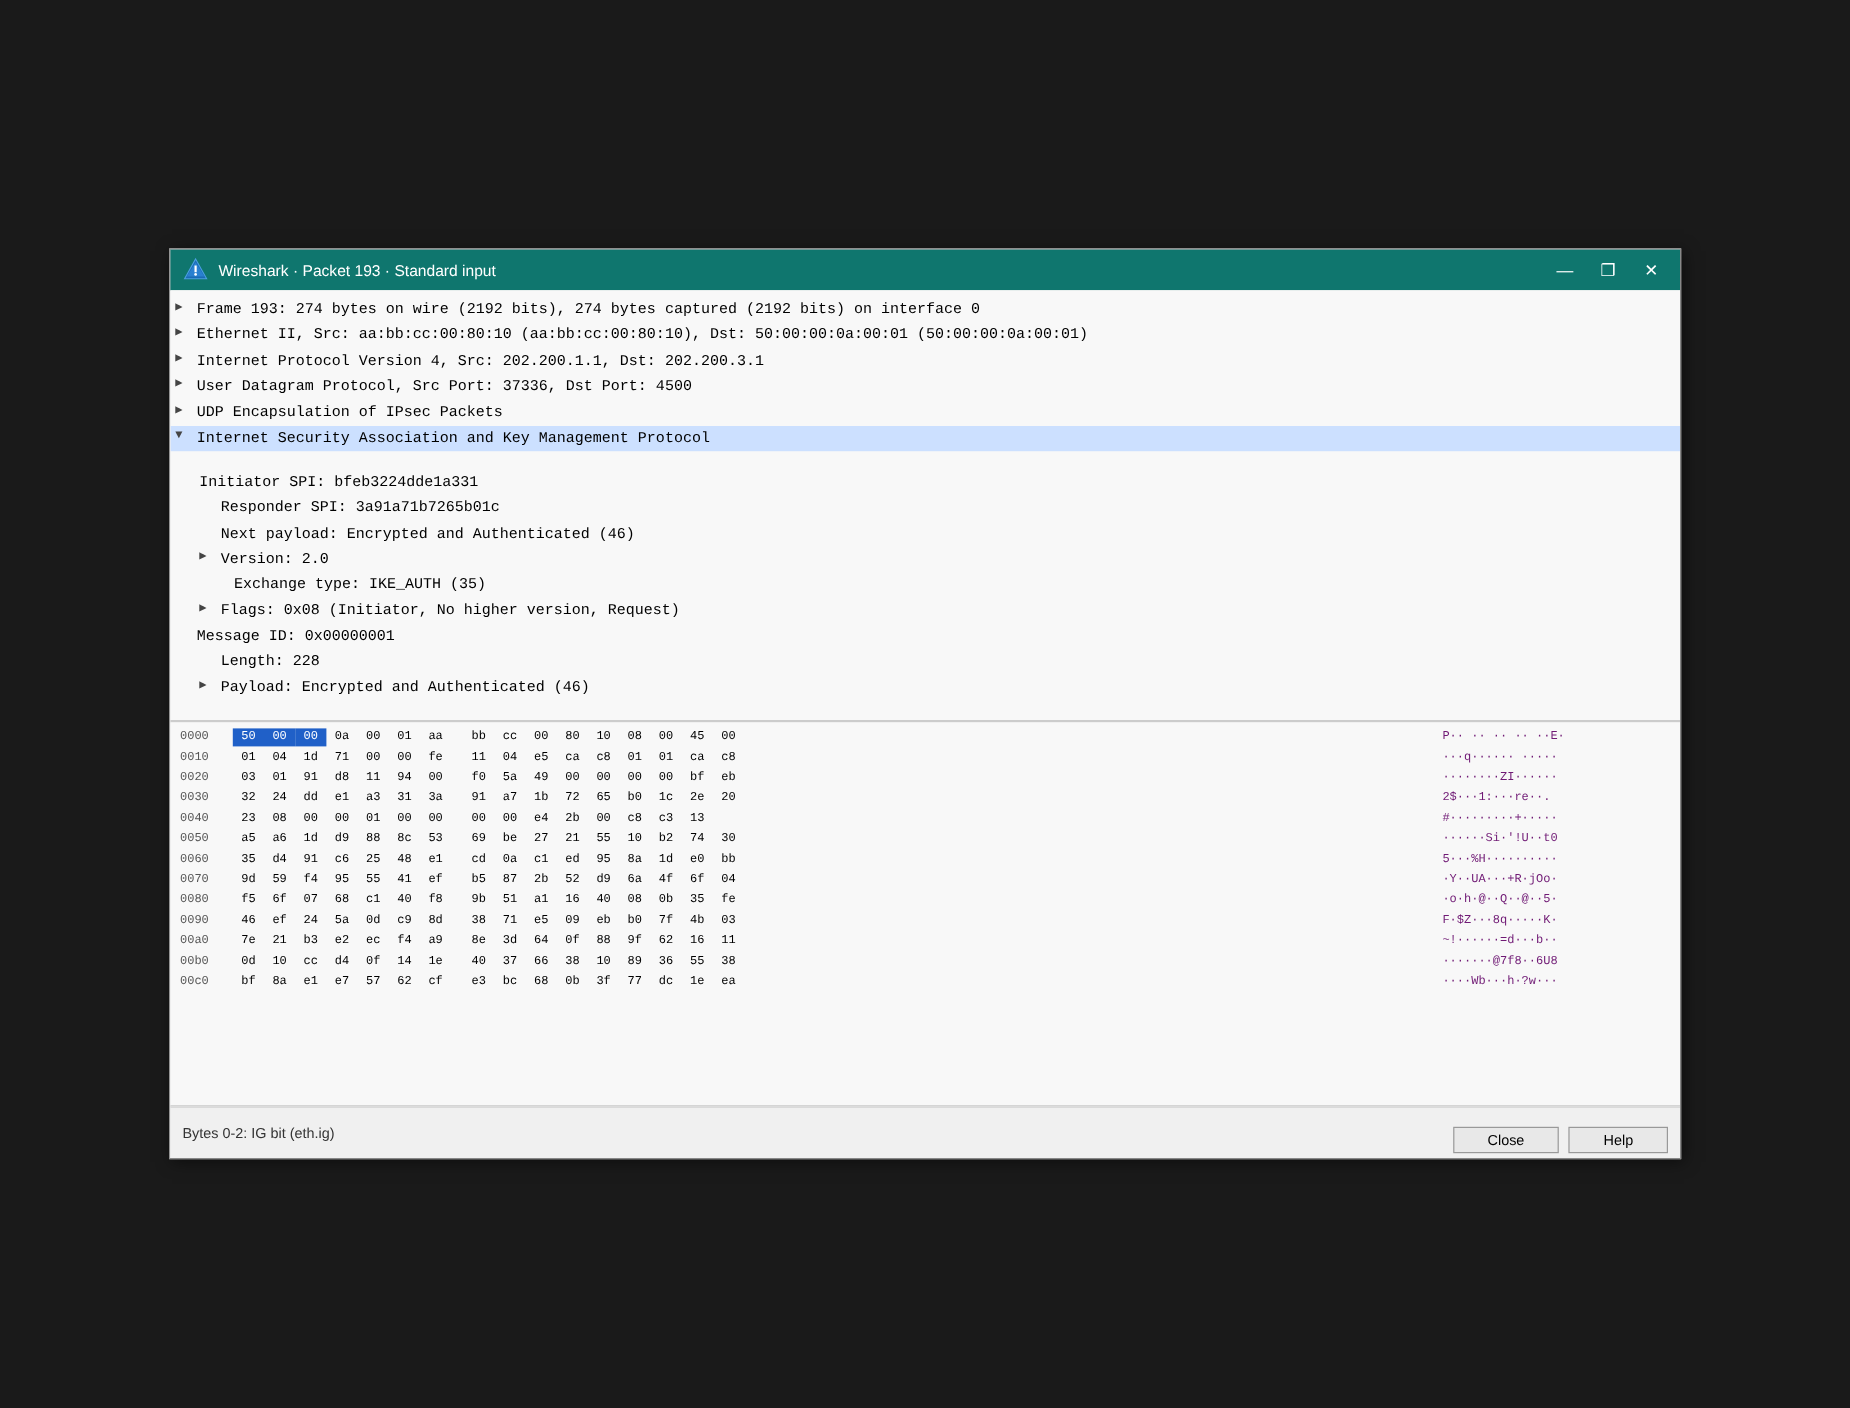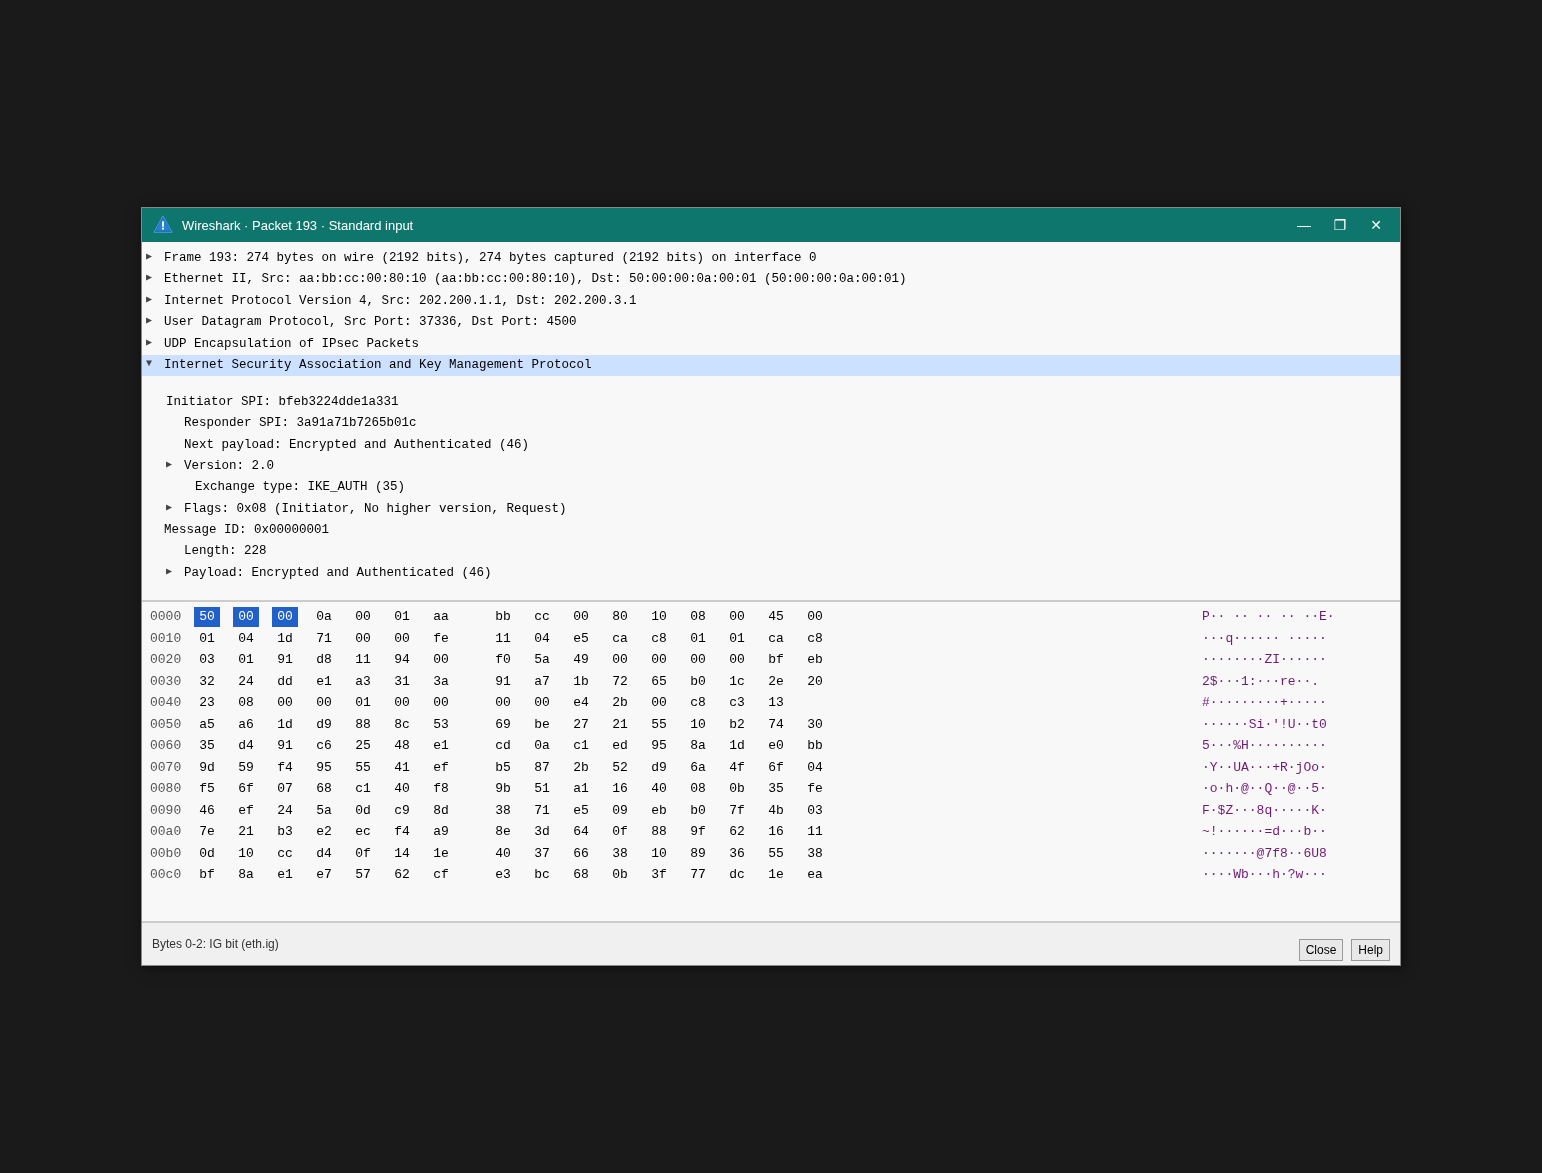--- a/index.html
+++ b/index.html
@@ -100,21 +100,21 @@
       color: #444;
     }
     .tree-text {
       flex: 1;
     }
 
     
     .hex-panel {
       background: #f8f8f8;
       font-family: 'Consolas', 'Courier New', monospace;
-      font-size: 13px;
+      font-size: 10px;
       padding: 4px 0;
       overflow-y: scroll;
       height: 320px;
       border-bottom: 1px solid #ccc;
       position: relative;
     }
     .hex-row {
       display: flex;
       align-items: center;
       padding: 1px 8px;
@@ -122,21 +122,21 @@
       line-height: 1.5;
     }
     .hex-offset {
       color: #555;
       width: 44px;
       flex-shrink: 0;
     }
     .hex-bytes {
       flex: 1;
       display: flex;
-      gap: 13px;
+      gap: 0;
       flex-wrap: nowrap;
     }
     .hex-byte {
       display: inline-block;
       width: 26px;
       text-align: center;
     }
     .hex-byte.selected-byte {
       background: #2060c8;
       color: #fff;
@@ -161,21 +161,21 @@
       display: flex;
       align-items: center;
       justify-content: space-between;
       gap: 34px;
     }
     .status-buttons {
       display: flex;
       gap: 8px;
     }
     .status-btn {
-      padding: 3px 6px;
+      padding: 3px 28px;
       background: #e8e8e8;
       border: 1px solid #999;
       font-size: 12px;
       cursor: pointer;
       margin-top: 12px;
     }
   </style>
 </head>
 <body>
 

